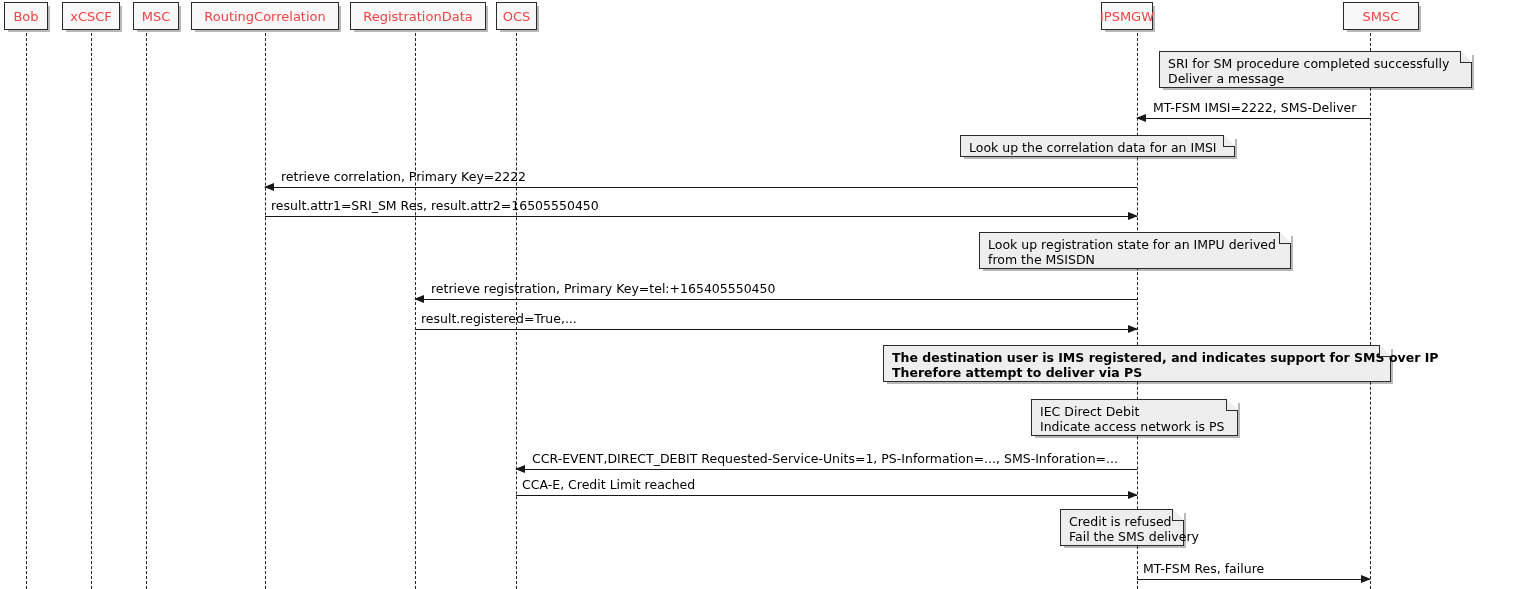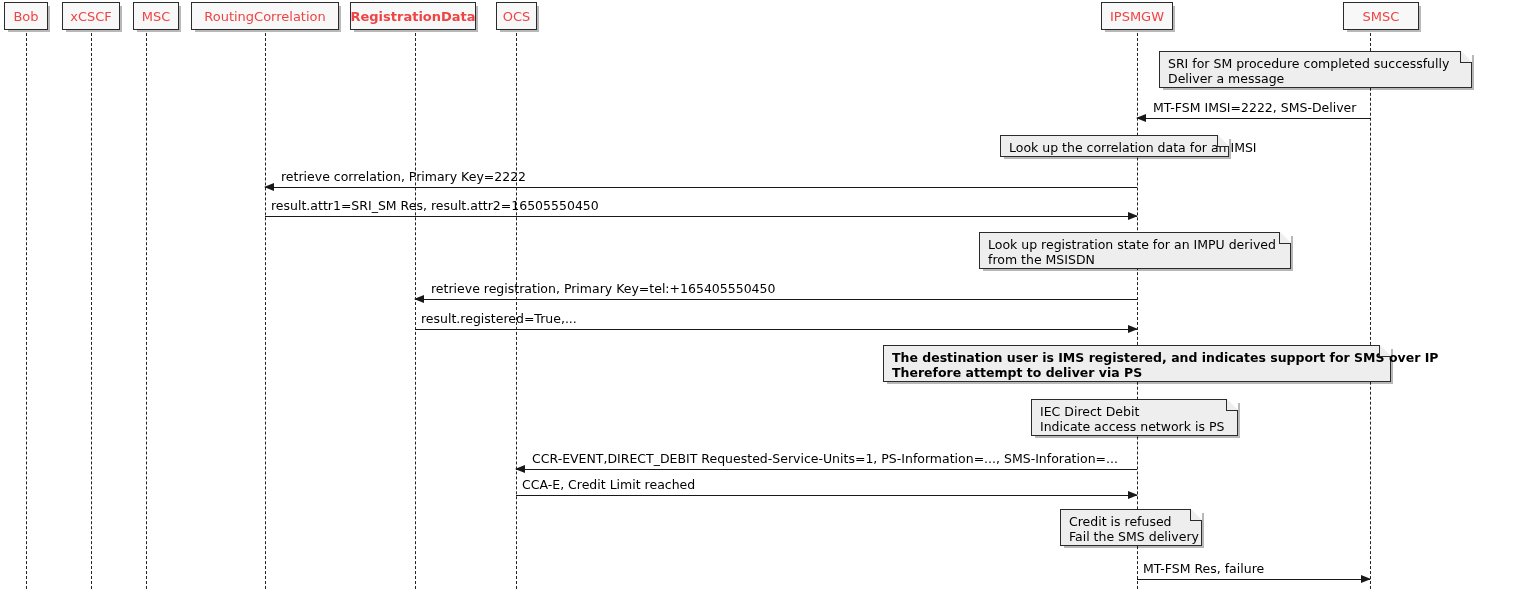--- a/index.html
+++ b/index.html
@@ -126,27 +126,27 @@
       </div>
       <div class="participant" style="left: 62px; width: 58px;">
         <span>xCSCF</span>
       </div>
       <div class="participant" style="left: 133px; width: 46px;">
         <span>MSC</span>
       </div>
       <div class="participant" style="left: 191px; width: 148px;">
         <span>RoutingCorrelation</span>
       </div>
-      <div class="participant" style="left: 350px; width: 126px; font-weight: bold;">
+      <div class="participant" style="left: 350px; width: 136px;">
         <span>RegistrationData</span>
       </div>
       <div class="participant" style="left: 496px; width: 41px;">
         <span>OCS</span>
       </div>
-      <div class="participant" style="left: 1101px; width: 72px;">
+      <div class="participant" style="left: 1101px; width: 52px;">
         <span>IPSMGW</span>
       </div>
       <div class="participant" style="left: 1343px; width: 76px;">
         <span>SMSC</span>
       </div>
     </div>
   <div id="messages">
       <div class="msg to-left" style="left: 1137px; width: 233px; top: 118px;">
         <div class="line"></div>
         <div class="head"></div>
@@ -184,23 +184,23 @@
       </div>
       <div class="msg to-right" style="left: 1137px; width: 233px; top: 579px;">
         <div class="line"></div>
         <div class="head"></div>
         <div class="label">MT-FSM Res, failure</div>
       </div>
     </div>
   <div id="notes">
       <div class="note" style="left: 1159px; top: 51px; width: 313px; height: 37px;"><div>SRI for SM procedure completed successfully
 Deliver a message</div><div class="foldtri"></div><div class="fold" style="background: transparent;"></div></div>
-      <div class="note" style="left: 1000px; top: 135px; width: 229px; height: 22px;"><div>Look up the correlation data for an IMSI</div><div class="foldtri"></div><div class="fold" style="background: transparent;"></div></div>
+      <div class="note" style="left: 960px; top: 135px; width: 275px; height: 22px;"><div>Look up the correlation data for an IMSI</div><div class="foldtri"></div><div class="fold" style="background: transparent;"></div></div>
       <div class="note" style="left: 979px; top: 232px; width: 312px; height: 37px;"><div>Look up registration state for an IMPU derived
 from the MSISDN</div><div class="foldtri"></div><div class="fold" style="background: transparent;"></div></div>
       <div class="note" style="left: 883px; top: 345px; width: 508px; height: 37px; font-weight: bold;"><div>The destination user is IMS registered, and indicates support for SMS over IP
 Therefore attempt to deliver via PS</div><div class="foldtri"></div><div class="fold" style="background: transparent;"></div></div>
       <div class="note" style="left: 1031px; top: 399px; width: 207px; height: 37px;"><div>IEC Direct Debit
 Indicate access network is PS</div><div class="foldtri"></div><div class="fold" style="background: transparent;"></div></div>
-      <div class="note" style="left: 1060px; top: 509px; width: 142px; height: 37px;"><div>Credit is refused
+      <div class="note" style="left: 1060px; top: 509px; width: 124px; height: 37px;"><div>Credit is refused
 Fail the SMS delivery</div><div class="foldtri"></div><div class="fold" style="background: transparent;"></div></div>
     </div>
 </div>
 
 </body></html>

